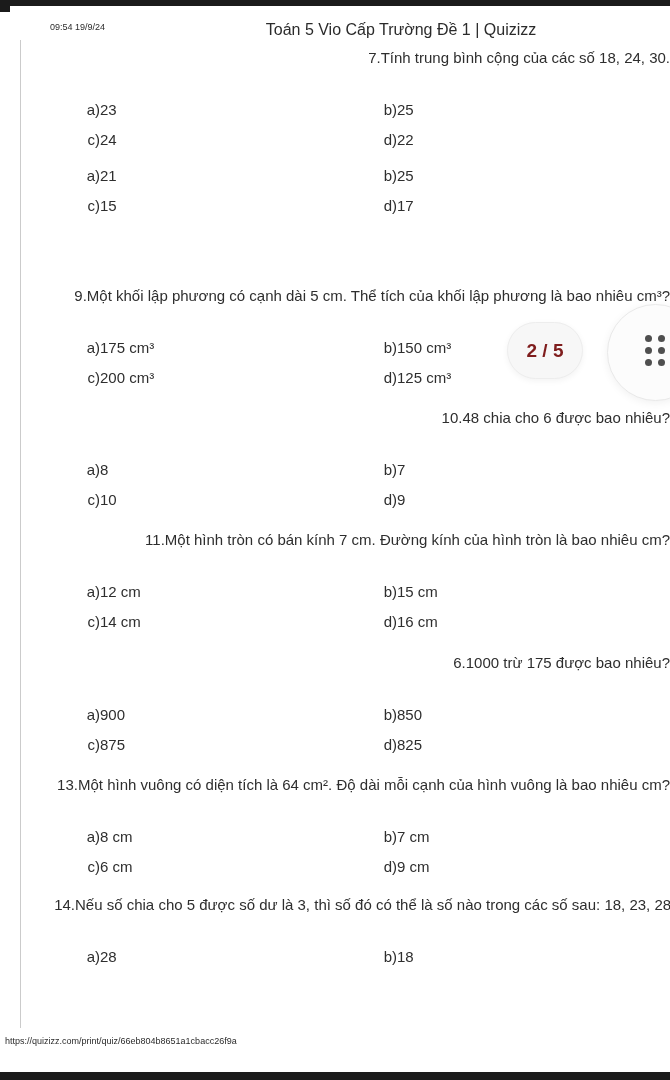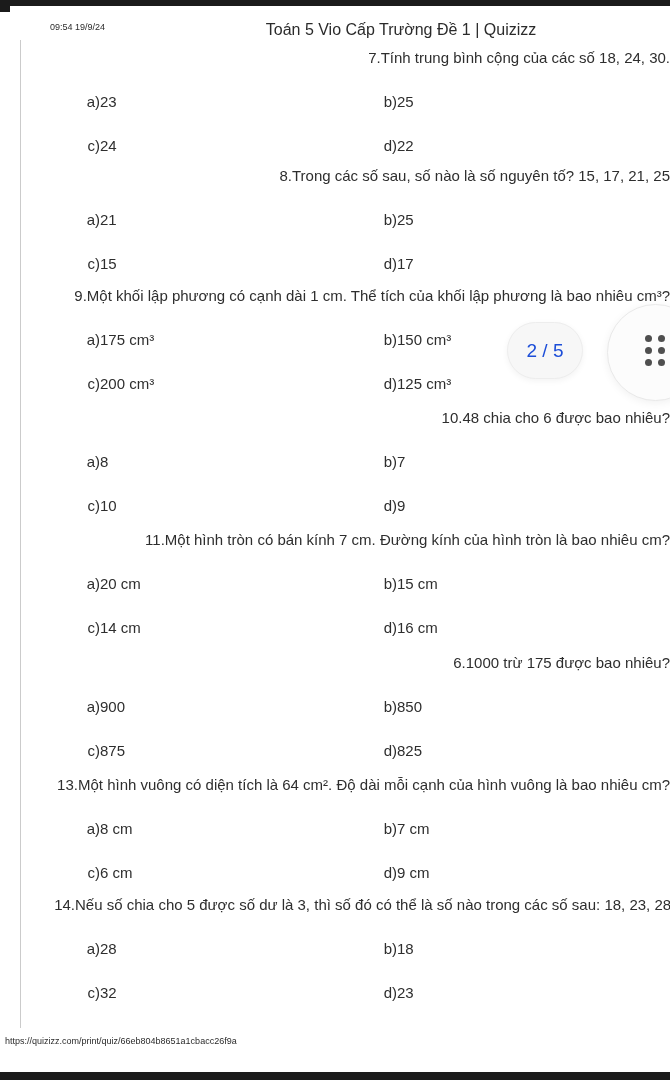--- a/index.html
+++ b/index.html
@@ -35,38 +35,39 @@
   .page-left-border {
     position:absolute; left:20px; top:40px;
     width:1px; height:988px; background:#cbcbcb;
   }
 
   
   .q { position:absolute; left:48px; right:0; font-size:15px;text-align:right; }
   .q-line { height:20px; line-height:20px; white-space:nowrap; }
   .q-num  { display:inline-block; min-width:27px; }
   .opt-row { position:relative; height:20px; line-height:20px; }
-  .q-line + .opt-row { margin-top:24px; }
-  .opt-row + .opt-row { margin-top:24px; }
+  .q-line + .opt-row { margin-top:32px; }
+  .opt-row + .opt-row { margin-top:10px; }
   .opt { position:absolute; white-space:nowrap; }
   .opt.col-a { left:27px; }
   .opt.col-b { left:324px; }
   .opt-letter { display:inline-block; min-width:25px; }
 
   
   .page-indicator-badge {
     position:absolute; left:507px; top:322px;
     width:76px; height:57px;
     background:#f7f7f7;
     border:1px solid #ededed;
     border-radius:29px;
     box-shadow:0 2px 6px rgba(0,0,0,0.05);
     display:flex; align-items:center; justify-content:center;
-    font-size:19px; color:#1d4ed8;
+    font-size:19px; color:#7f1d1d;
     box-sizing:border-box;
+    font-weight:bold;
   }
   .page-grid-button {
     position:absolute; left:607px; top:304px;
     width:97px; height:97px;
     background:#fcfcfc;
     border:1px solid #e9e9e9;
     border-radius:50%;
     box-shadow:0 2px 8px rgba(0,0,0,0.06);
     box-sizing:border-box;
   }
@@ -98,36 +99,33 @@
     <span class="opt col-a"><span class="opt-letter">a)</span><span class="opt-value">23</span></span>
     <span class="opt col-b"><span class="opt-letter">b)</span><span class="opt-value">25</span></span>
   </div>
   <div class="opt-row">
     <span class="opt col-a"><span class="opt-letter">c)</span><span class="opt-value">24</span></span>
     <span class="opt col-b"><span class="opt-letter">d)</span><span class="opt-value">22</span></span>
   </div>
 </section>
 
 <section class="q" style="top:166px">
-  <div class="q-line">
-    <span class="q-num">8.</span><span class="q-text">Trong các số sau, số nào là số nguyên tố? 15, 17, 21, 25</span>
-  </div>
   <div class="opt-row">
     <span class="opt col-a"><span class="opt-letter">a)</span><span class="opt-value">21</span></span>
     <span class="opt col-b"><span class="opt-letter">b)</span><span class="opt-value">25</span></span>
   </div>
   <div class="opt-row">
     <span class="opt col-a"><span class="opt-letter">c)</span><span class="opt-value">15</span></span>
     <span class="opt col-b"><span class="opt-letter">d)</span><span class="opt-value">17</span></span>
   </div>
 </section>
 
 <section class="q" style="top:286px">
   <div class="q-line">
-    <span class="q-num">9.</span><span class="q-text">Một khối lập phương có cạnh dài 1 cm. Thể tích của khối lập phương là bao nhiêu cm³?</span>
+    <span class="q-num">9.</span><span class="q-text">Một khối lập phương có cạnh dài 5 cm. Thể tích của khối lập phương là bao nhiêu cm³?</span>
   </div>
   <div class="opt-row">
     <span class="opt col-a"><span class="opt-letter">a)</span><span class="opt-value">175 cm³</span></span>
     <span class="opt col-b"><span class="opt-letter">b)</span><span class="opt-value">150 cm³</span></span>
   </div>
   <div class="opt-row">
     <span class="opt col-a"><span class="opt-letter">c)</span><span class="opt-value">200 cm³</span></span>
     <span class="opt col-b"><span class="opt-letter">d)</span><span class="opt-value">125 cm³</span></span>
   </div>
 </section>
@@ -144,21 +142,21 @@
     <span class="opt col-a"><span class="opt-letter">c)</span><span class="opt-value">10</span></span>
     <span class="opt col-b"><span class="opt-letter">d)</span><span class="opt-value">9</span></span>
   </div>
 </section>
 
 <section class="q" style="top:530px">
   <div class="q-line">
     <span class="q-num">11.</span><span class="q-text">Một hình tròn có bán kính 7 cm. Đường kính của hình tròn là bao nhiêu cm?</span>
   </div>
   <div class="opt-row">
-    <span class="opt col-a"><span class="opt-letter">a)</span><span class="opt-value">20 cm</span></span>
+    <span class="opt col-a"><span class="opt-letter">a)</span><span class="opt-value">12 cm</span></span>
     <span class="opt col-b"><span class="opt-letter">b)</span><span class="opt-value">15 cm</span></span>
   </div>
   <div class="opt-row">
     <span class="opt col-a"><span class="opt-letter">c)</span><span class="opt-value">14 cm</span></span>
     <span class="opt col-b"><span class="opt-letter">d)</span><span class="opt-value">16 cm</span></span>
   </div>
 </section>
 
 <section class="q" style="top:653px">
   <div class="q-line">
@@ -188,24 +186,20 @@
   </div>
 </section>
 
 <section class="q" style="top:895px">
   <div class="q-line">
     <span class="q-num">14.</span><span class="q-text">Nếu số chia cho 5 được số dư là 3, thì số đó có thể là số nào trong các số sau: 18, 23, 28, 33?</span>
   </div>
   <div class="opt-row">
     <span class="opt col-a"><span class="opt-letter">a)</span><span class="opt-value">28</span></span>
     <span class="opt col-b"><span class="opt-letter">b)</span><span class="opt-value">18</span></span>
-  </div>
-  <div class="opt-row">
-    <span class="opt col-a"><span class="opt-letter">c)</span><span class="opt-value">32</span></span>
-    <span class="opt col-b"><span class="opt-letter">d)</span><span class="opt-value">23</span></span>
   </div>
 </section>
 
 <div class="page-indicator-badge">
   <span>2 / 5</span>
 </div>
 
 <div class="page-grid-button">
   <span class="grid-dots">
     <i></i>

